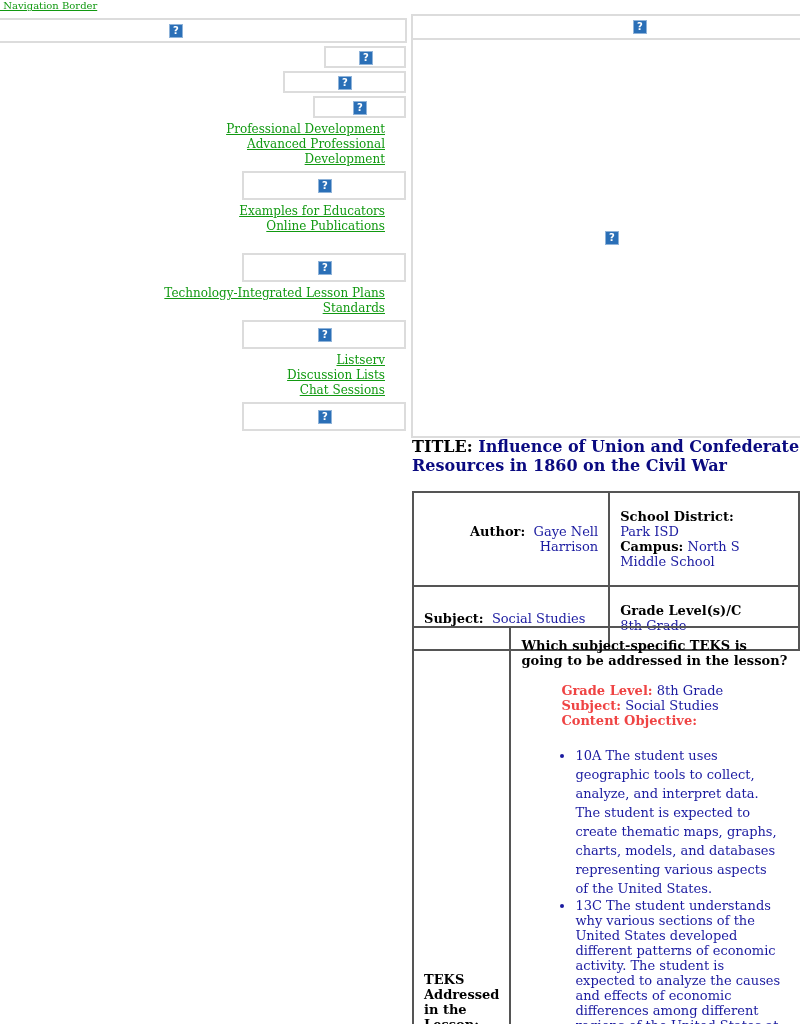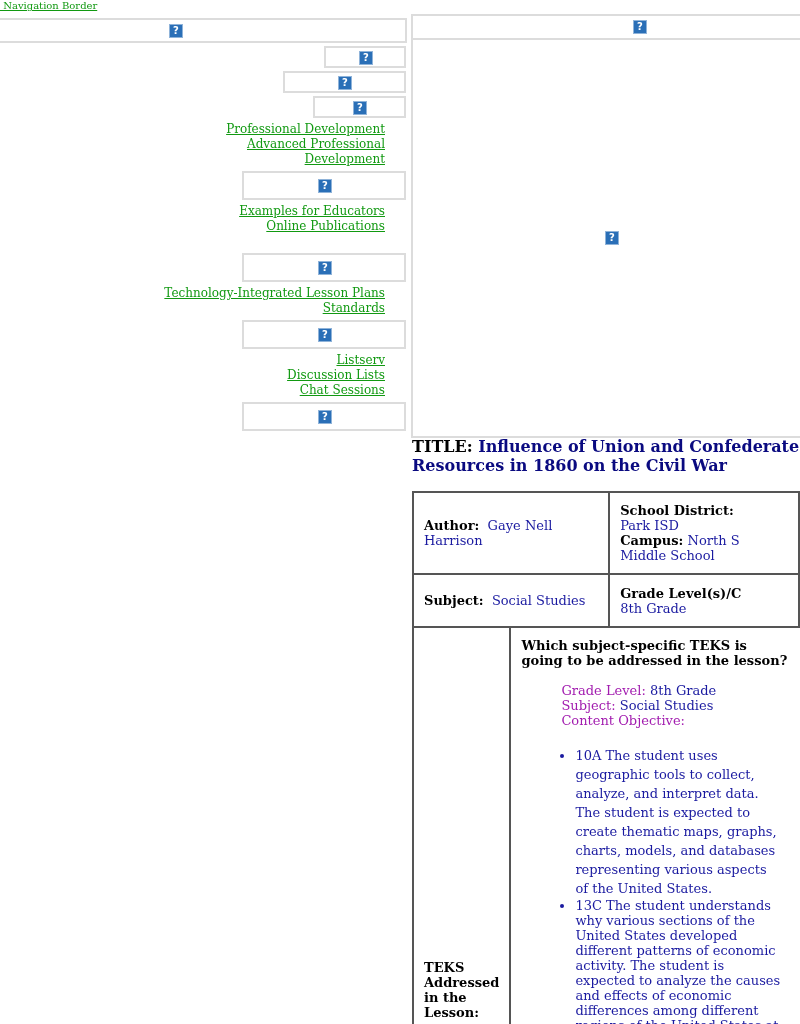--- a/index.html
+++ b/index.html
@@ -17,24 +17,24 @@
   .nav-group { position:absolute; right:415px; text-align:right; font-size:12px; line-height:15px; }
   .nav-group a { display:block; }
   .content-frame { left:411px; top:14px; width:400px; height:424px; }
   .content-top { position:absolute; left:0; top:0; right:0; height:22px; border-bottom:2px solid #dcdcdc; }
   .content-heading { position:absolute; left:2px; top:24px; font-size:16px; line-height:20px; white-space:nowrap; }
   .title-block { left:412px; top:437px; width:420px; font-weight:bold; font-size:16px; line-height:19px; }
   .title-label { color:#000; }
   .title-value { color:#0a0a80; }
   table.lesson { position:absolute; left:412px; top:491px; border-collapse:collapse;
                  font-size:13px; line-height:15px; }
-  table.lesson td { border:2px solid #555; padding:4px 10px; vertical-align:middle; }
+  table.lesson td { border:2px solid #555; padding:16px 10px; vertical-align:middle; }
   .lbl { font-weight:bold; color:#000; }
   .val { color:#1a1aa0; }
-  .blue-b { color:#a21caf; font-weight:normal; }
+  .blue-b { color:#ef4444; font-weight:bold; }
   ul.teks { margin:0; padding:0 0 0 14px; }
   ul.teks li { color:#1a1aa0; }
 </style>
 </head>
 <body>
 
 <a class="abs skip-link" href="#">t Navigation Border</a>
 
 <div class="frame" style="left:-4px;top:18px;width:411px;height:25px;">
   <div class="ph" style="left:171px;top:4px;">
@@ -114,21 +114,21 @@
 </div>
 
 <div class="abs title-block">
   <span class="title-label">TITLE:</span>
   <span class="title-value">Influence of Union and Confederate Resources in 1860 on the Civil War</span>
 </div>
 
 <table class="lesson">
   <tbody>
       <tr style="height:82px;">
-    <td style="width:235px;">
+    <td style="width:235px;text-align:right;">
       <span class="lbl">Author:</span>&nbsp;
       <span class="val">Gaye Nell Harrison</span>
     </td>
     <td style="width:220px;">
       <span class="lbl">School District:</span><br>
       <span class="val">Park ISD</span><br>
       <span class="lbl">Campus:</span>
       <span class="val">North S</span><br>
       <span class="val">Middle School</span>
     </td>

